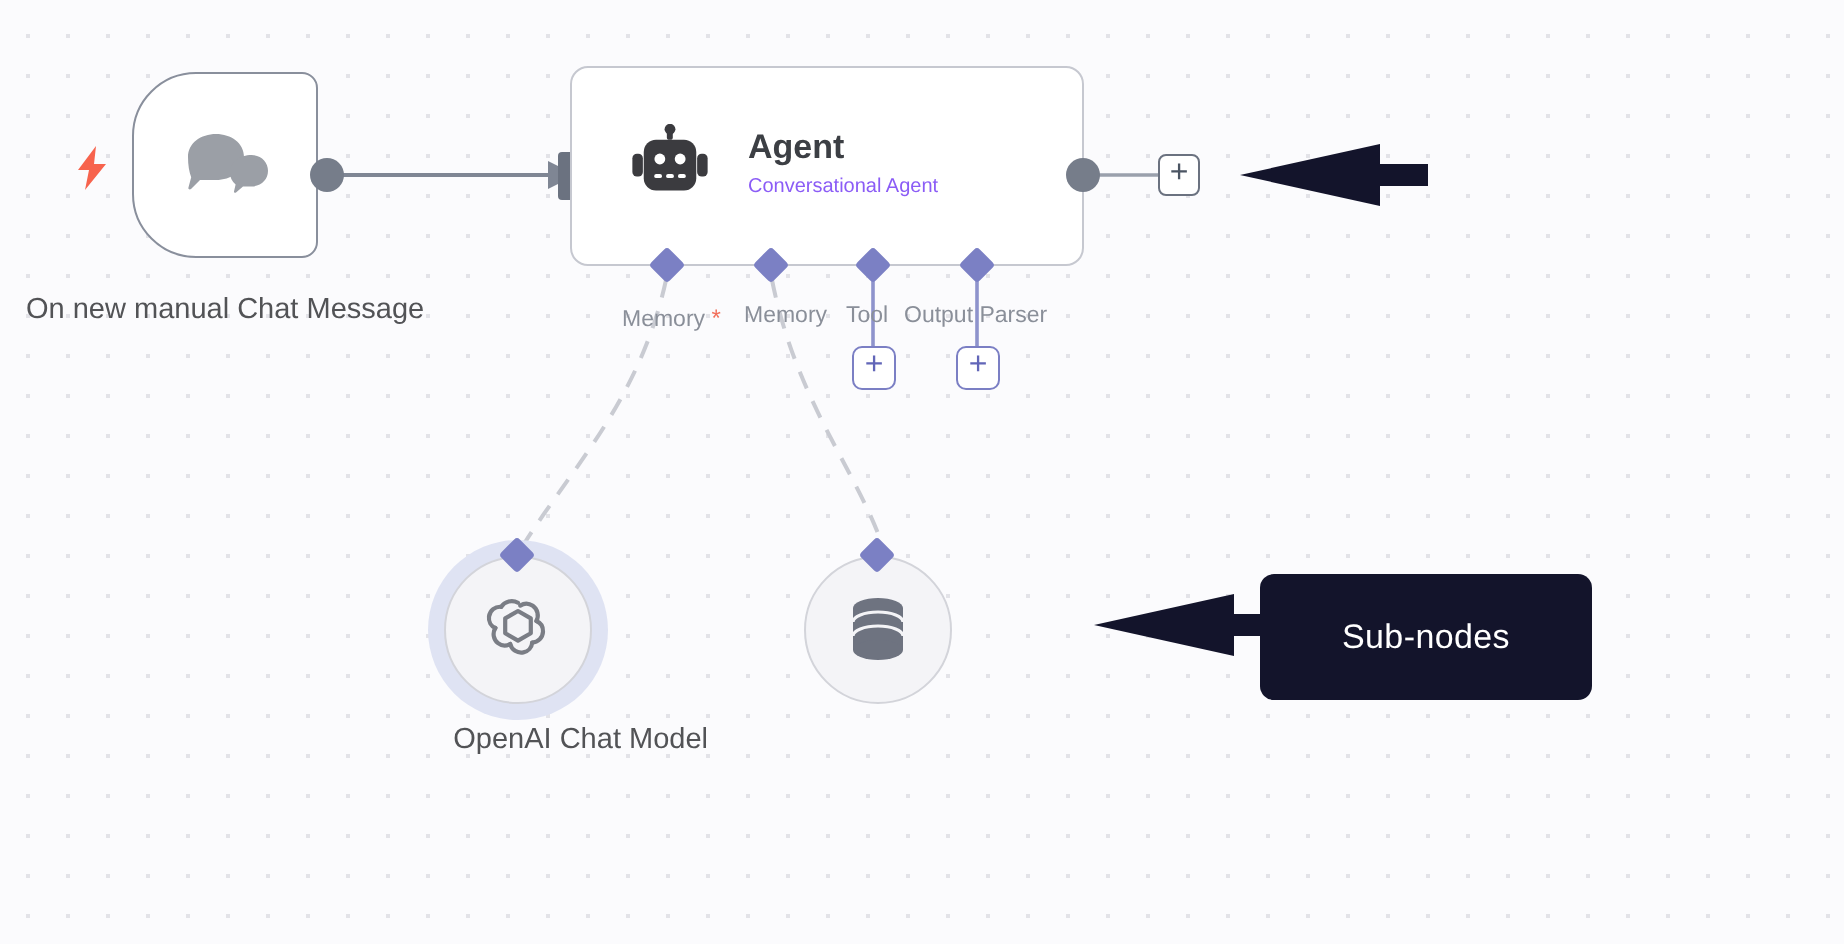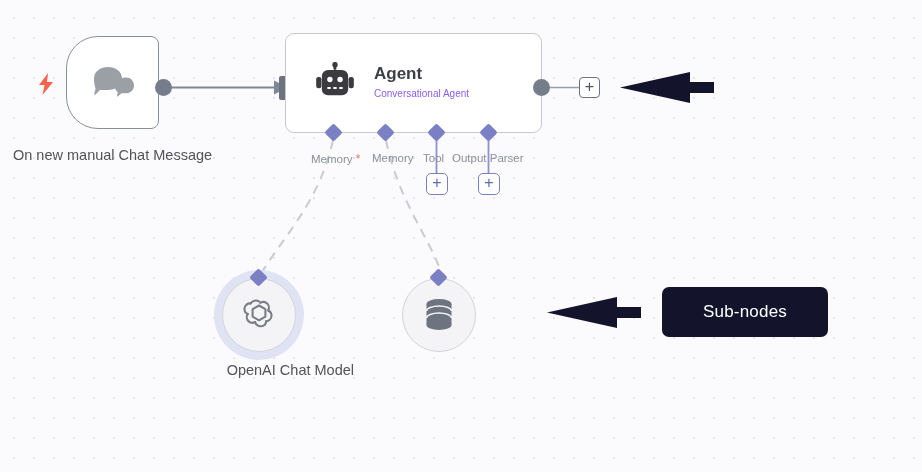--- a/index.html
+++ b/index.html
@@ -221,24 +221,24 @@
     font-size: 17px;
     letter-spacing: 0.2px;
   }
   .callout-root {
     left: 704px;
     top: 62px;
     width: 168px;
     height: 52px;
   }
   .callout-sub {
-    left: 662px;
+    left: 630px;
     top: 287px;
     width: 166px;
-    height: 50px;
+    height: 63px;
   }
 </style>
 </head>
 <body>
 
 <div id="canvas">
 
   <svg id="edges" viewBox="0 0 922 472" xmlns="http://www.w3.org/2000/svg">
 
     <g>

